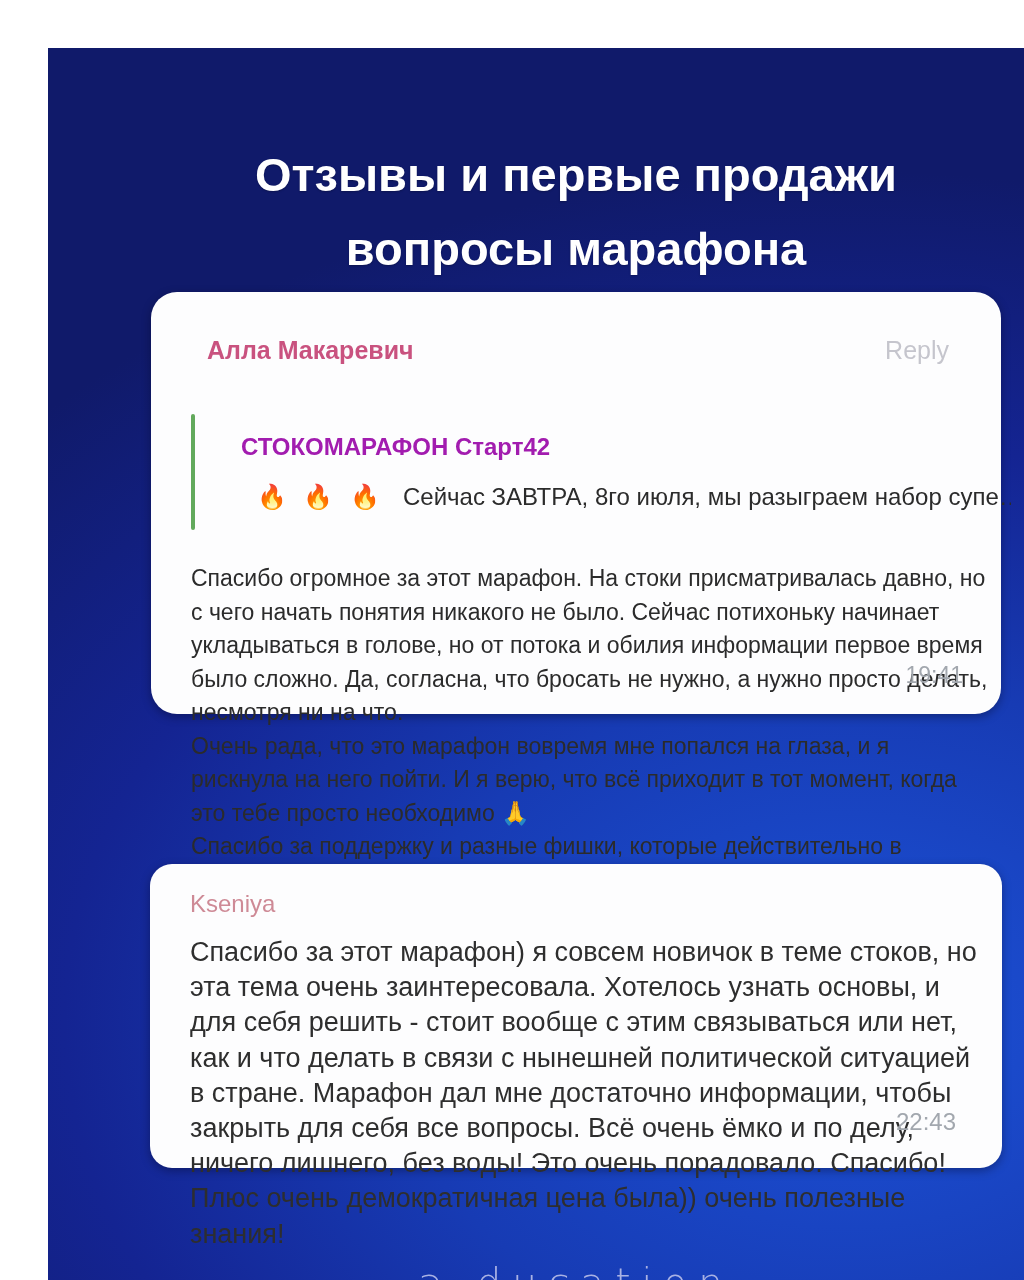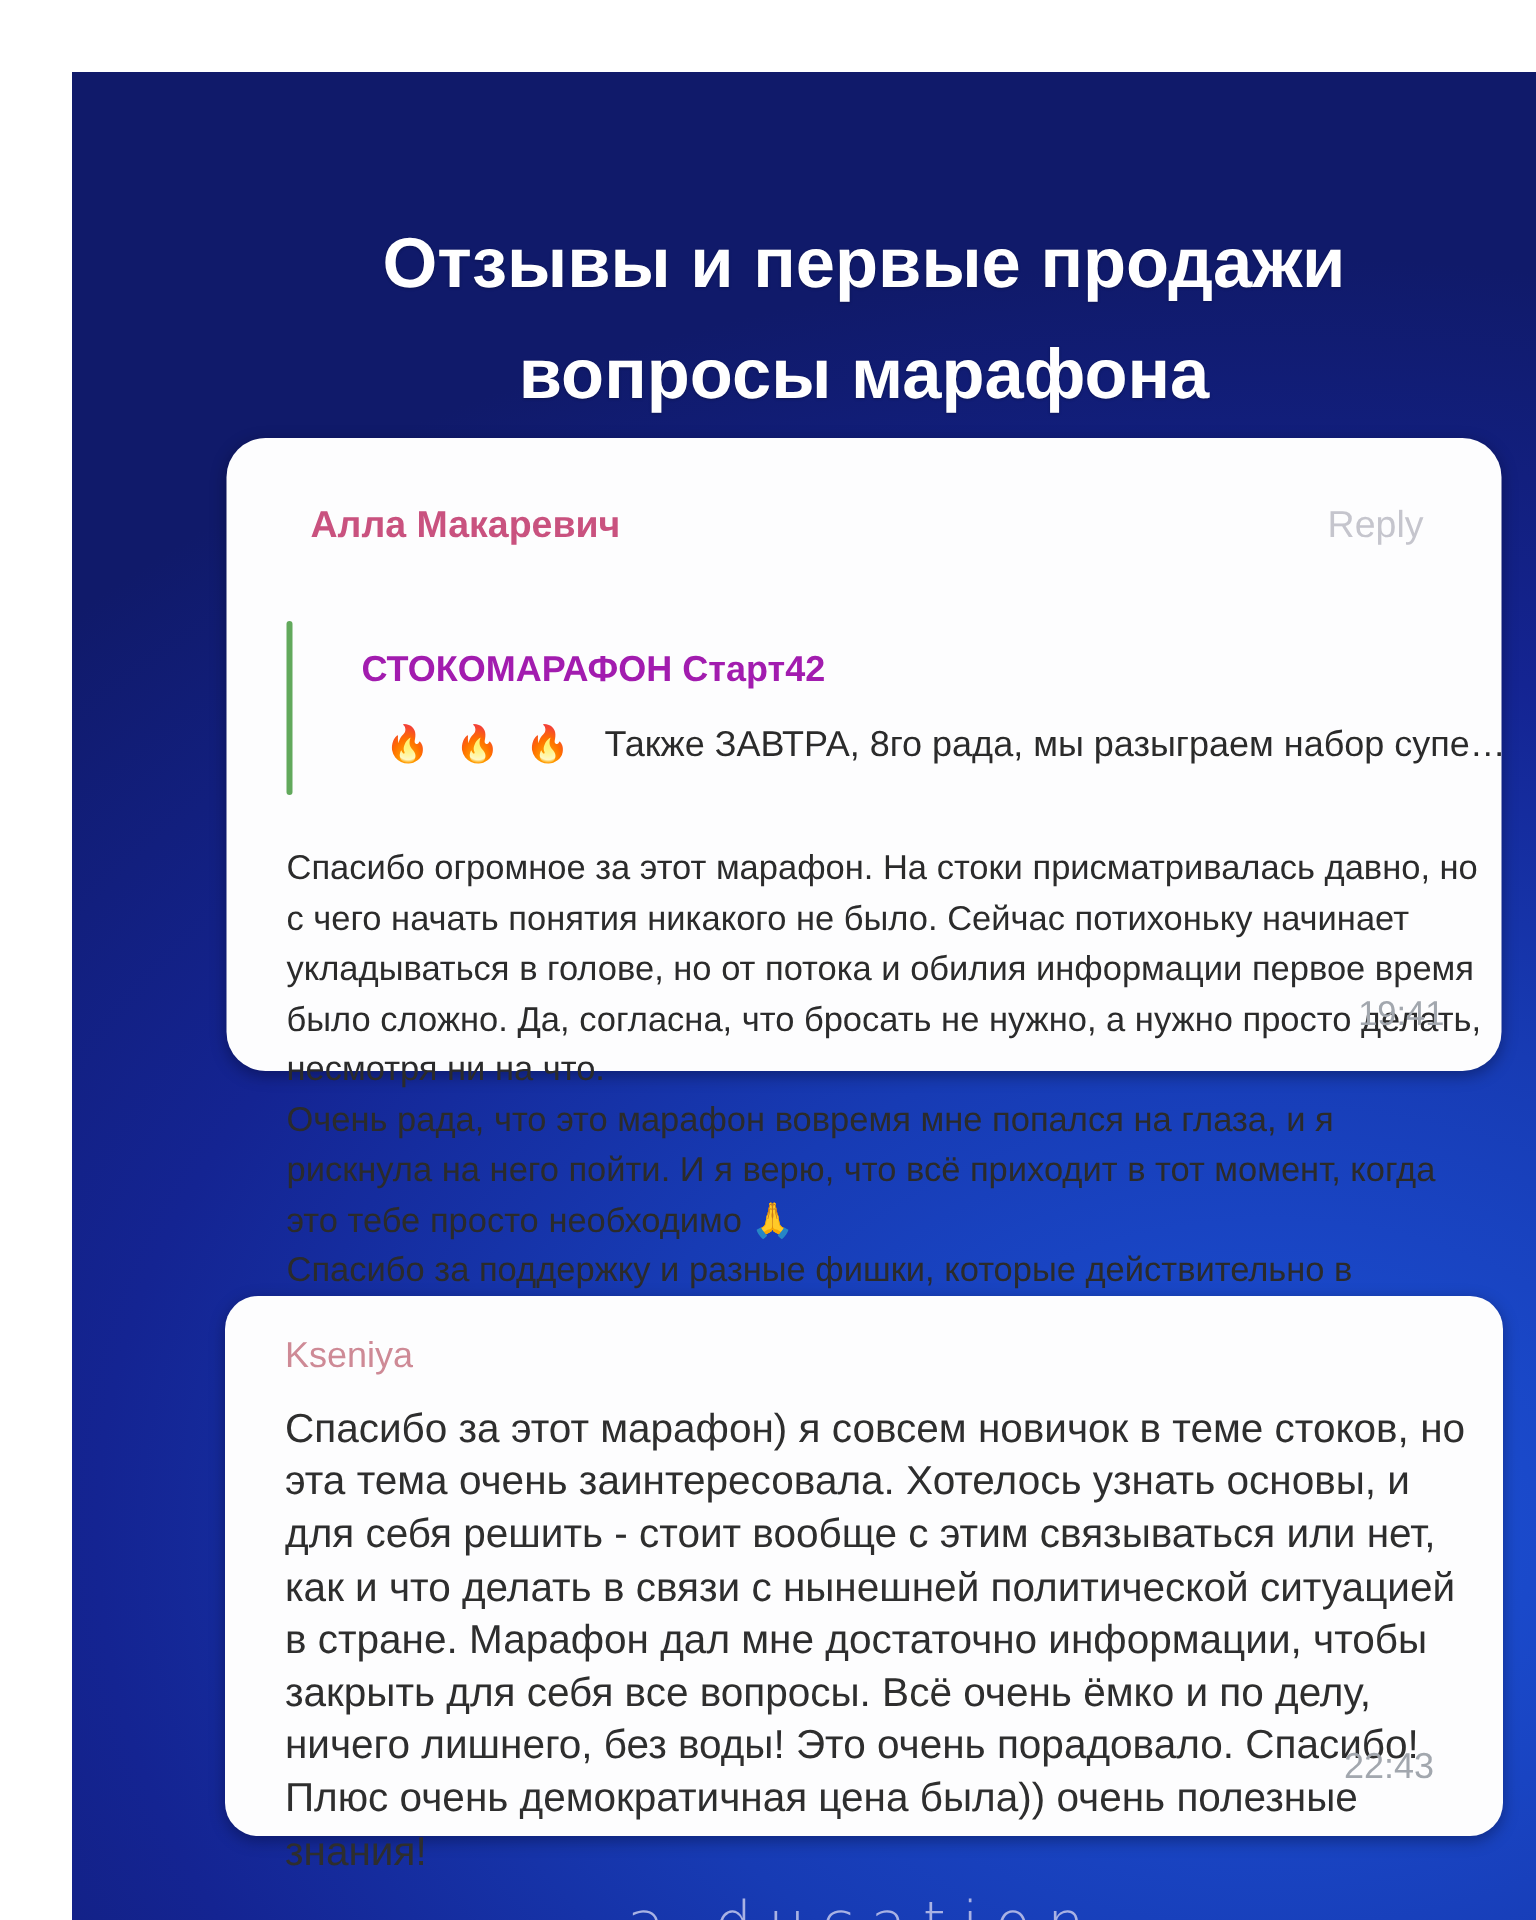--- a/index.html
+++ b/index.html
@@ -96,21 +96,21 @@
   .time {
     position: absolute;
     color: #a2a7ae;
   }
   .time1 { right: 22px; bottom: 9px; font-size: 23px; }
   .time2 { right: 30px; bottom: 16px; font-size: 24px; }
   .card2 {
     top: 800px;
     left: 86px;
     width: 852px;
-    height: 360px;
+    height: 304px;
     border-radius: 22px;
     padding: 8px 28px 14px 24px;
   }
   .author2 {
     color: #ce8a96;
     font-size: 24px;
     font-weight: 500;
     line-height: 31px;
   }
   .body2 {
@@ -146,21 +146,21 @@
   <div class="card card1">
     <div class="card1-header">
       <span class="author1">Алла Макаревич</span>
       <span class="reply">Reply</span>
     </div>
     <div class="quote">
       <div class="quote-bar"></div>
       <div class="quote-content">
         <div class="quote-channel">СТОКОМАРАФОН Старт42</div>
         <div class="quote-preview">
-          <span class="fire">🔥 🔥 🔥</span><span>Также ЗАВТРА, 8го рада, мы разыграем набор супе…</span>
+          <span class="fire">🔥 🔥 🔥</span><span>Сейчас ЗАВТРА, 8го июля, мы разыграем набор супе…</span>
         </div>
       </div>
     </div>
     <div class="body1">
       <p>Спасибо огромное за этот марафон. На стоки присматривалась давно, но с чего начать понятия никакого не было. Сейчас потихоньку начинает укладываться в голове, но от потока и обилия информации первое время было сложно. Да, согласна, что бросать не нужно, а нужно просто делать, несмотря ни на что.</p>
       <p>Очень рада, что это марафон вовремя мне попался на глаза, и я рискнула на него пойти. И я верю, что всё приходит в тот момент, когда это тебе просто необходимо 🙏</p>
       <p>Спасибо за поддержку и разные фишки, которые действительно в свободном доступе либо было бы не найти, либо пришлось бы очень долго искать.</p>
     </div>
     <span class="time time1">19:41</span>
   </div>

